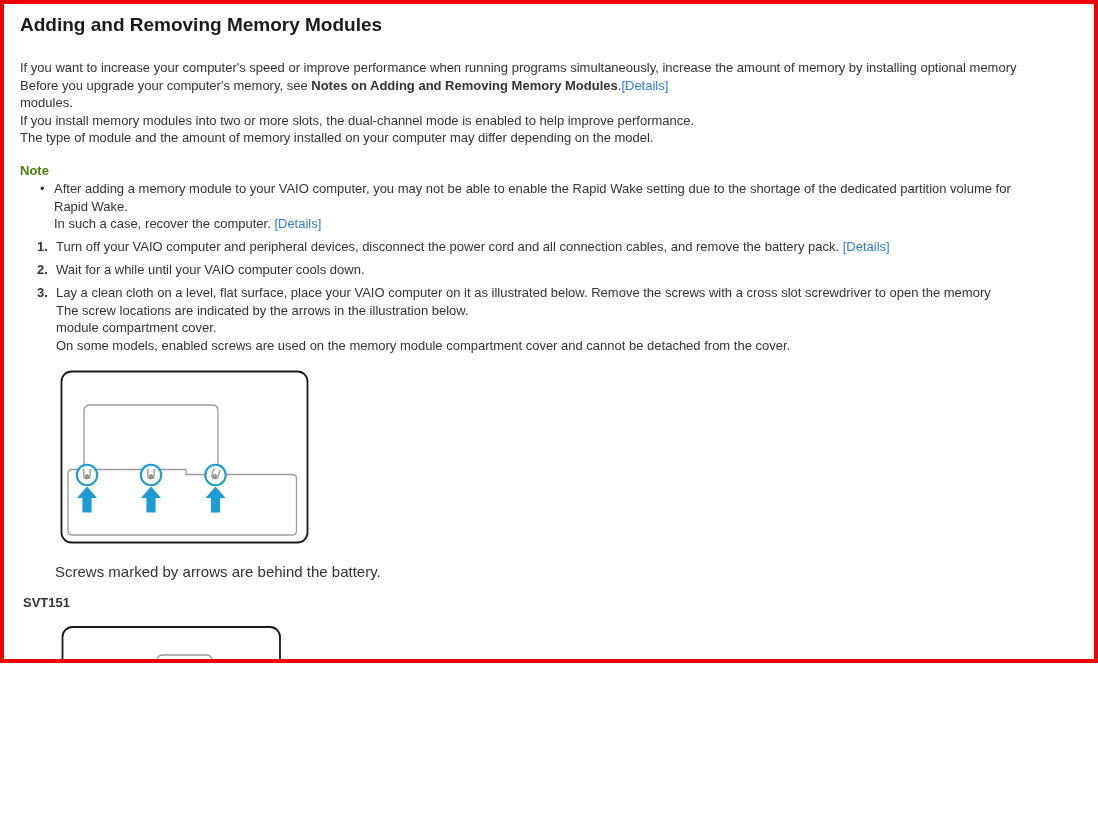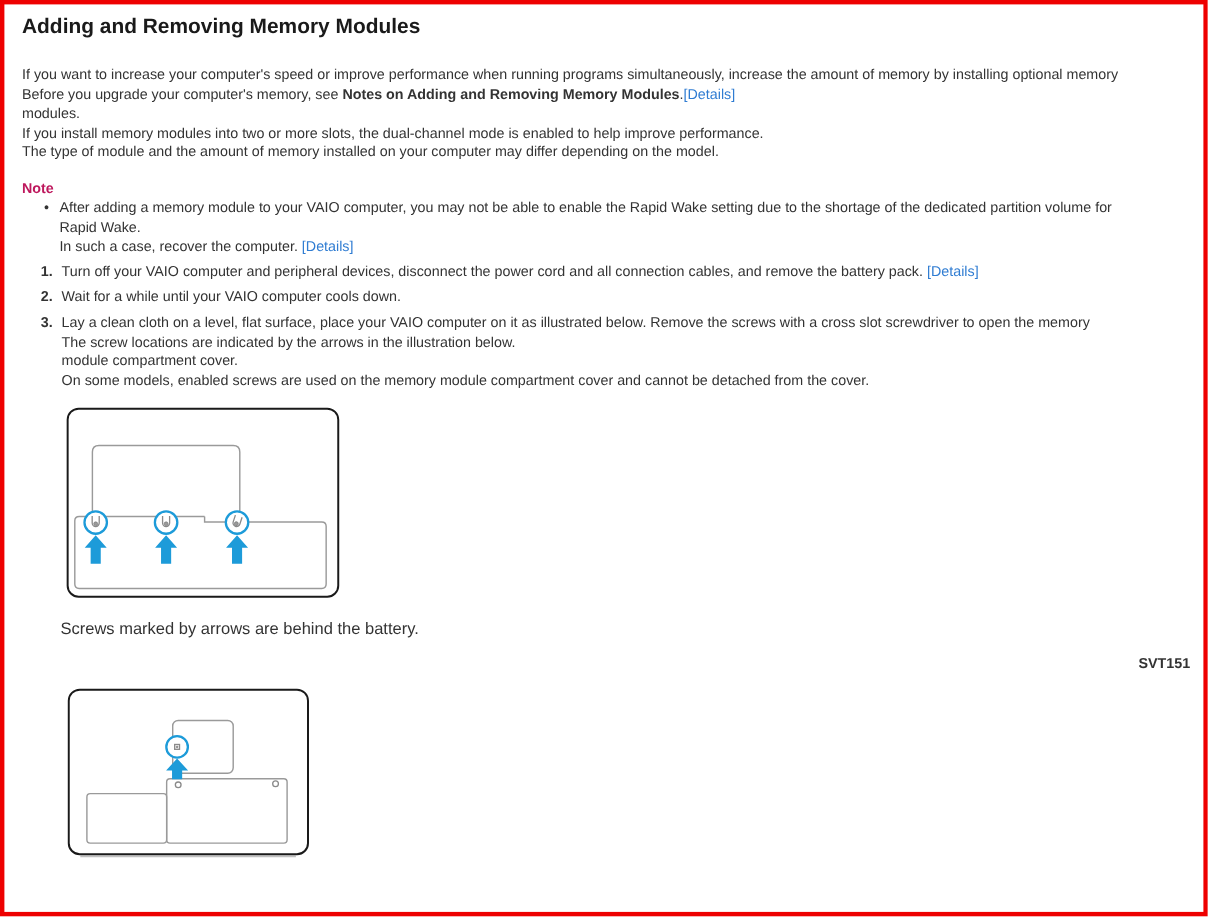--- a/index.html
+++ b/index.html
@@ -1,34 +1,34 @@
 <!DOCTYPE html>
 <html><head>
 <meta charset="utf-8">
 <style>
   html,body{margin:0;padding:0;background:#fff;}
   body{width:1098px;height:837px;font-family:"Liberation Sans",sans-serif;color:#333;position:relative;}
-  .frame{position:absolute;left:0;top:0;width:1098px;height:833px;box-sizing:border-box;
+  .frame{position:absolute;left:0;top:0;width:1098px;height:663px;box-sizing:border-box;
          border:4px solid #ee0000;background:#fff;overflow:hidden;padding:0 12px 0 16px;}
   h1.title{margin:10px 0 0 0;font-size:19px;line-height:22px;font-weight:700;color:#1a1a1a;}
   .tl{white-space:nowrap;font-size:13px;line-height:17.6px;color:#333;}
   .intro{margin-top:23px;}
   b{font-weight:700;color:#333;}
   a.link{color:#2f7cd2;text-decoration:none;cursor:pointer;}
-  .note-heading{margin-top:15px;font-size:13px;line-height:17.6px;font-weight:700;color:#be185d;}
+  .note-heading{margin-top:15px;font-size:13px;line-height:17.6px;font-weight:700;color:#4d7c0f;}
   .bullet-row{display:flex;margin-top:0.5px;}
   .dot{width:14px;margin-left:20px;font-size:13px;line-height:17.6px;color:#333;flex:0 0 auto;}
   .step{display:flex;}
   .step.s1{margin-top:5.5px;}
   .step.s2{margin-top:5.5px;}
   .step.s3{margin-top:5px;}
   .num{margin-left:17px;width:19px;flex:0 0 auto;font-weight:700;font-size:13px;line-height:17.6px;color:#333;}
   .sec-heading{font-size:13px;line-height:17.6px;font-weight:700;color:#333;margin-left:3px;}
   .sec-heading.svt111{margin-top:12px;}
-  .sec-heading.svt151{margin-top:13px;text-align:right;}
+  .sec-heading.svt151{margin-top:13px;}
   svg.diagram{display:block;}
   #svg1{margin:16px 0 0 40px;}
   #svg2{margin:13.5px 0 0 41px;}
   .caption{margin:17.5px 0 0 35px;font-size:15px;line-height:17.6px;color:#333;white-space:nowrap;}
   .outline{fill:#fff;stroke:#1a1a1a;stroke-width:1.8;}
   .inner{fill:#fff;stroke:#9a9a9a;stroke-width:1.3;}
   .inner-open{fill:none;stroke:#9a9a9a;stroke-width:1.3;}
   .ring{fill:#fff;stroke:#1d9bd9;stroke-width:2.1;}
   .arrow{fill:#1d9bd9;stroke:none;}
   .screwline{fill:none;stroke:#8a8a8a;stroke-width:1.2;}

